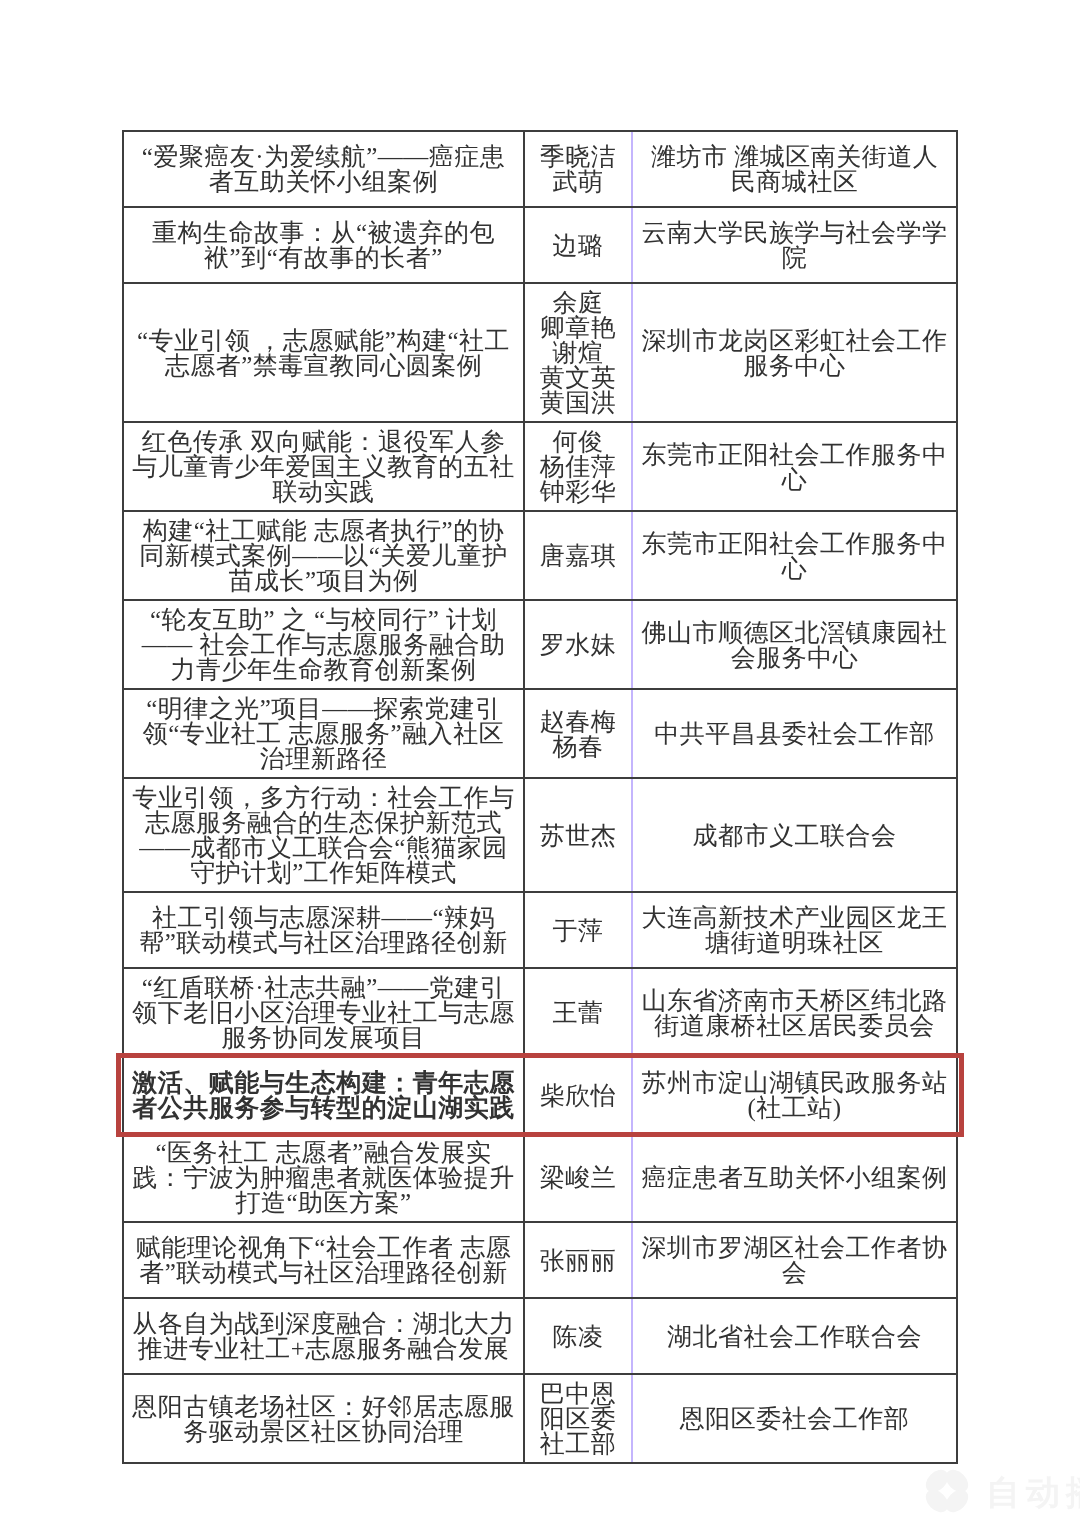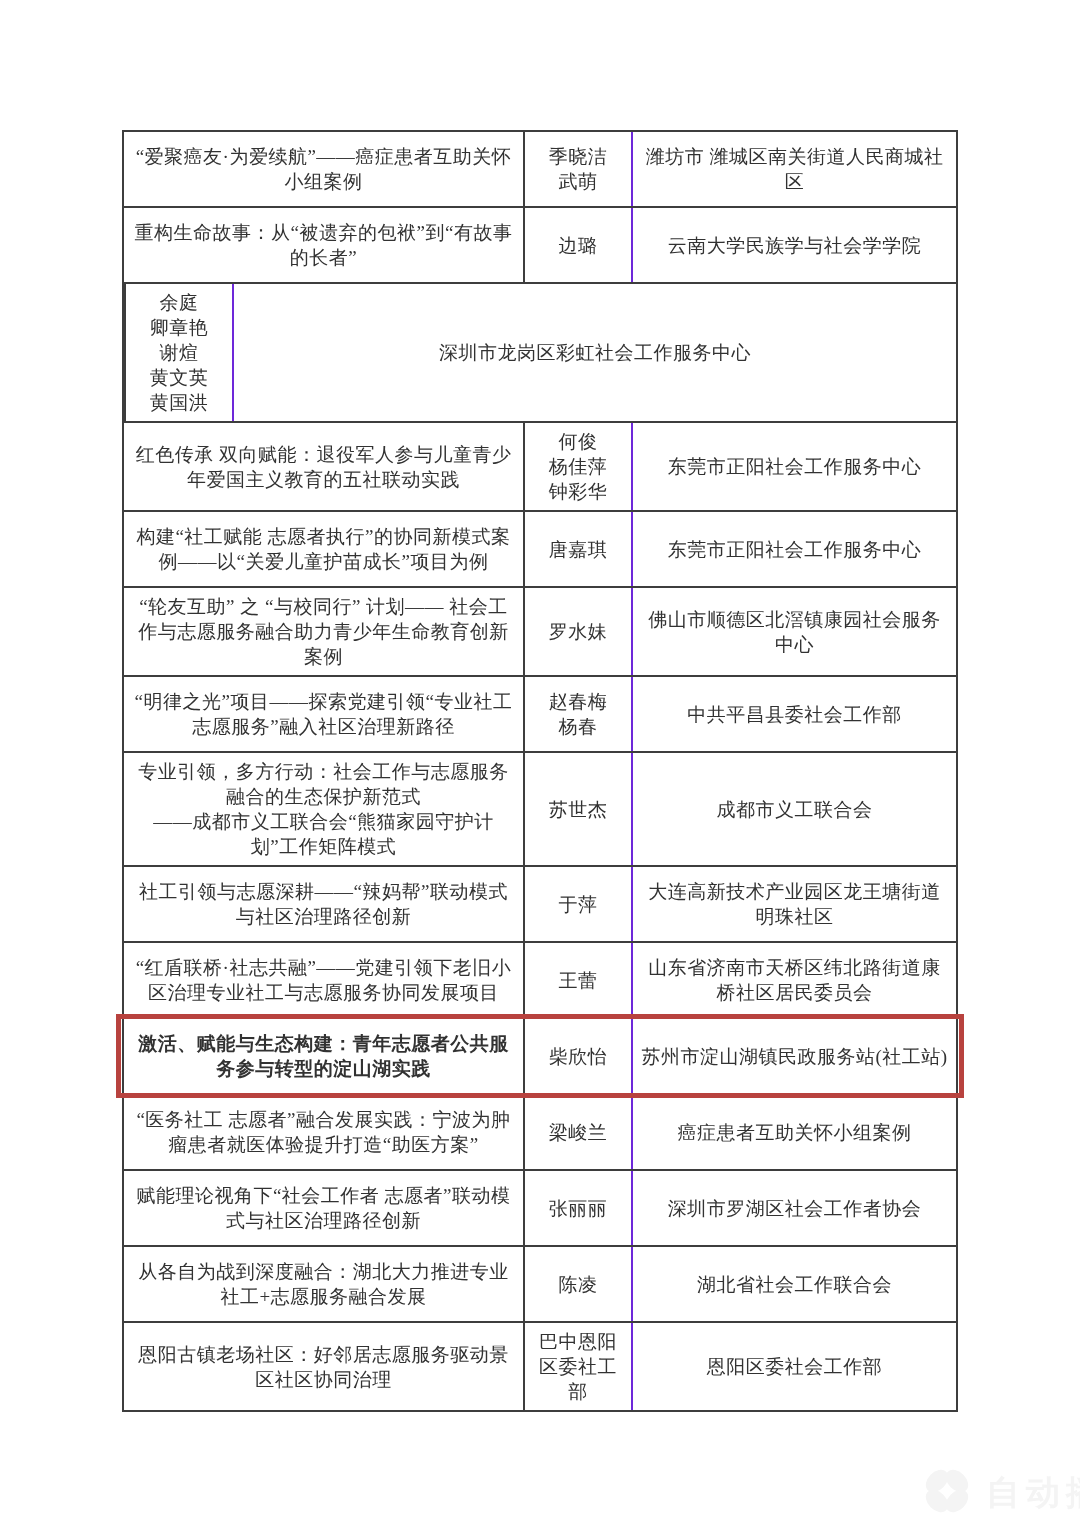--- a/index.html
+++ b/index.html
@@ -26,30 +26,30 @@
     min-height: 74px;
   }
   .row:last-child { border-bottom: none; align-items: center; }
   .cell {
     display: flex;
     align-items: center;
     justify-content: center;
     text-align: center;
     box-sizing: border-box;
     padding: 6px 8px;
-    font-size: 19px;
+    font-size: 25px;
     line-height: 25px;
     white-space: pre-line;
     letter-spacing: 0.5px;
   }
   .cell.title { width: 399px; }
   .cell.author {
     width: 110px;
     border-left: 2px solid #3d3d3d;
-    border-right: 2px solid #6d28d9;
+    border-right: 2px solid #c4b5fd;
   }
   .cell.org { flex: 1; }
   .row.highlight::after {
     content: "";
     position: absolute;
     left: -8px; right: -8px; top: -5px; bottom: -5px;
     border: 5px solid #b8423e;
     pointer-events: none;
     z-index: 3;
   }
@@ -82,20 +82,21 @@
     <div class="cell org">潍坊市 潍城区南关街道人民商城社区</div>
   </div>
 
   <div class="row">
     <div class="cell title">重构生命故事：从“被遗弃的包袱”到“有故事的长者”</div>
     <div class="cell author">边璐</div>
     <div class="cell org">云南大学民族学与社会学学院</div>
   </div>
 
   <div class="row">
+    <div class="cell title">“专业引领 ，志愿赋能”构建“社工 志愿者”禁毒宣教同心圆案例</div>
     <div class="cell author">余庭
 卿章艳
 谢煊
 黄文英
 黄国洪</div>
     <div class="cell org">深圳市龙岗区彩虹社会工作服务中心</div>
   </div>
 
   <div class="row">
     <div class="cell title">红色传承 双向赋能：退役军人参与儿童青少年爱国主义教育的五社联动实践</div>

